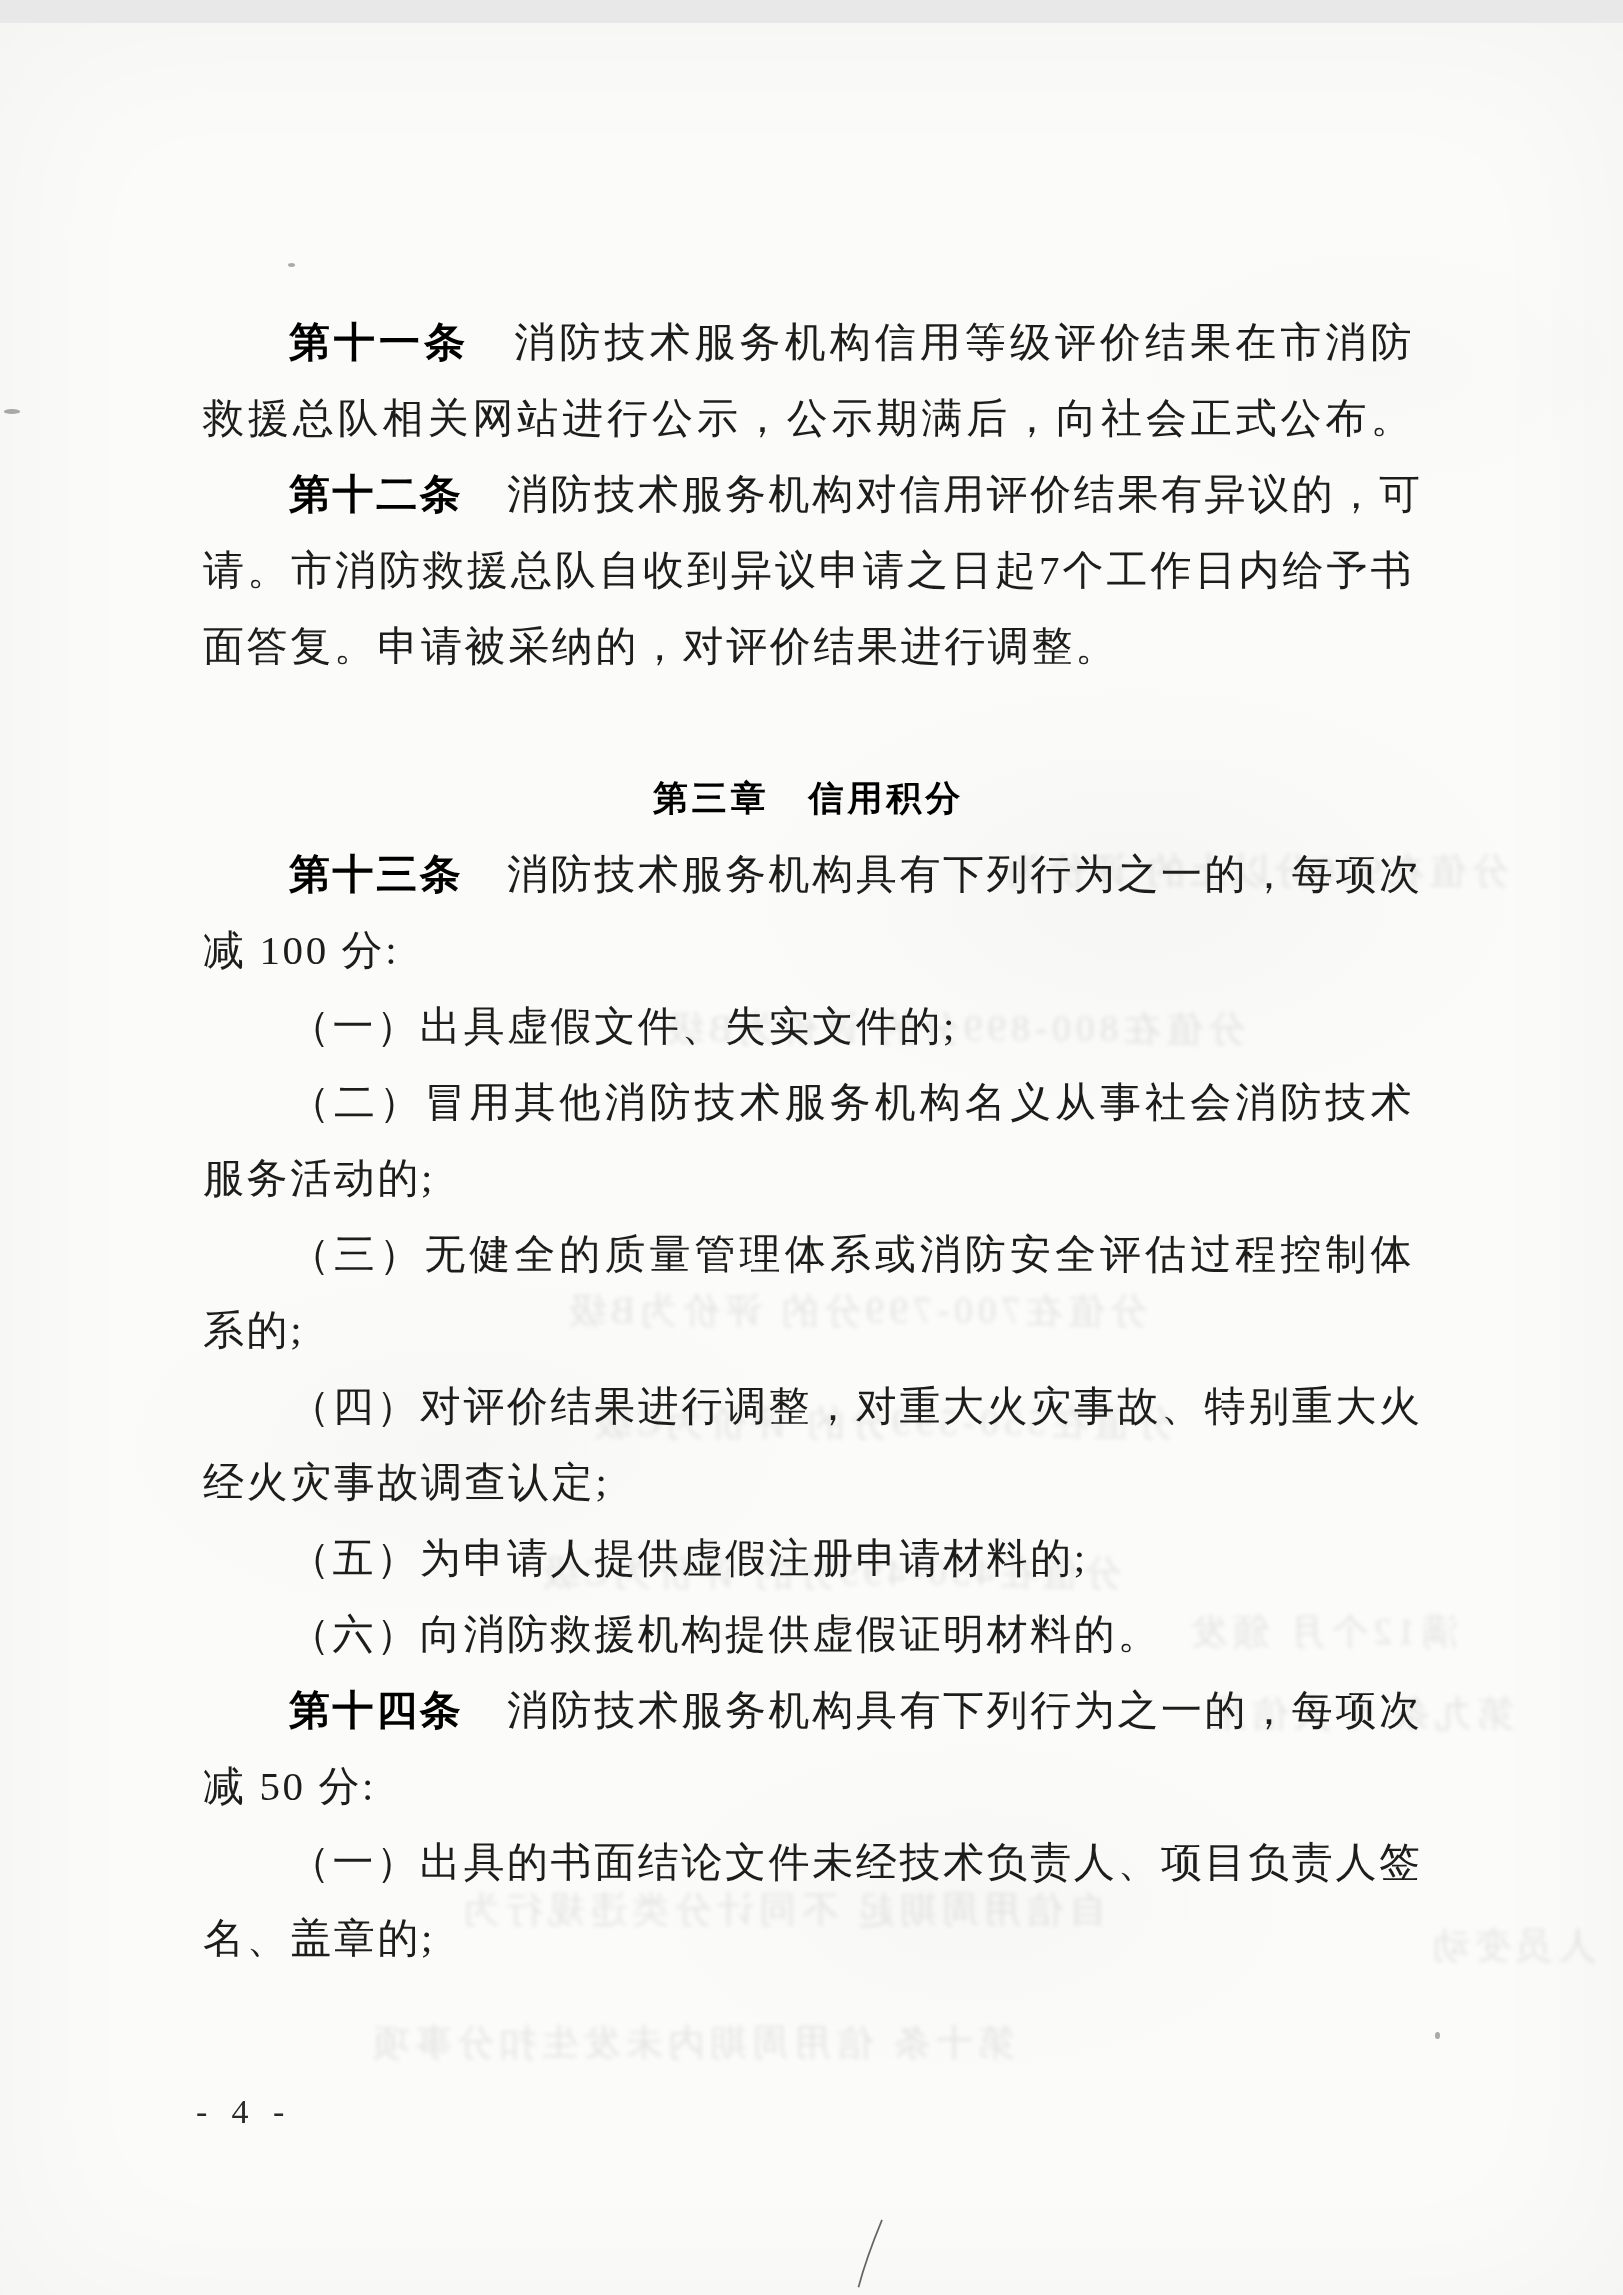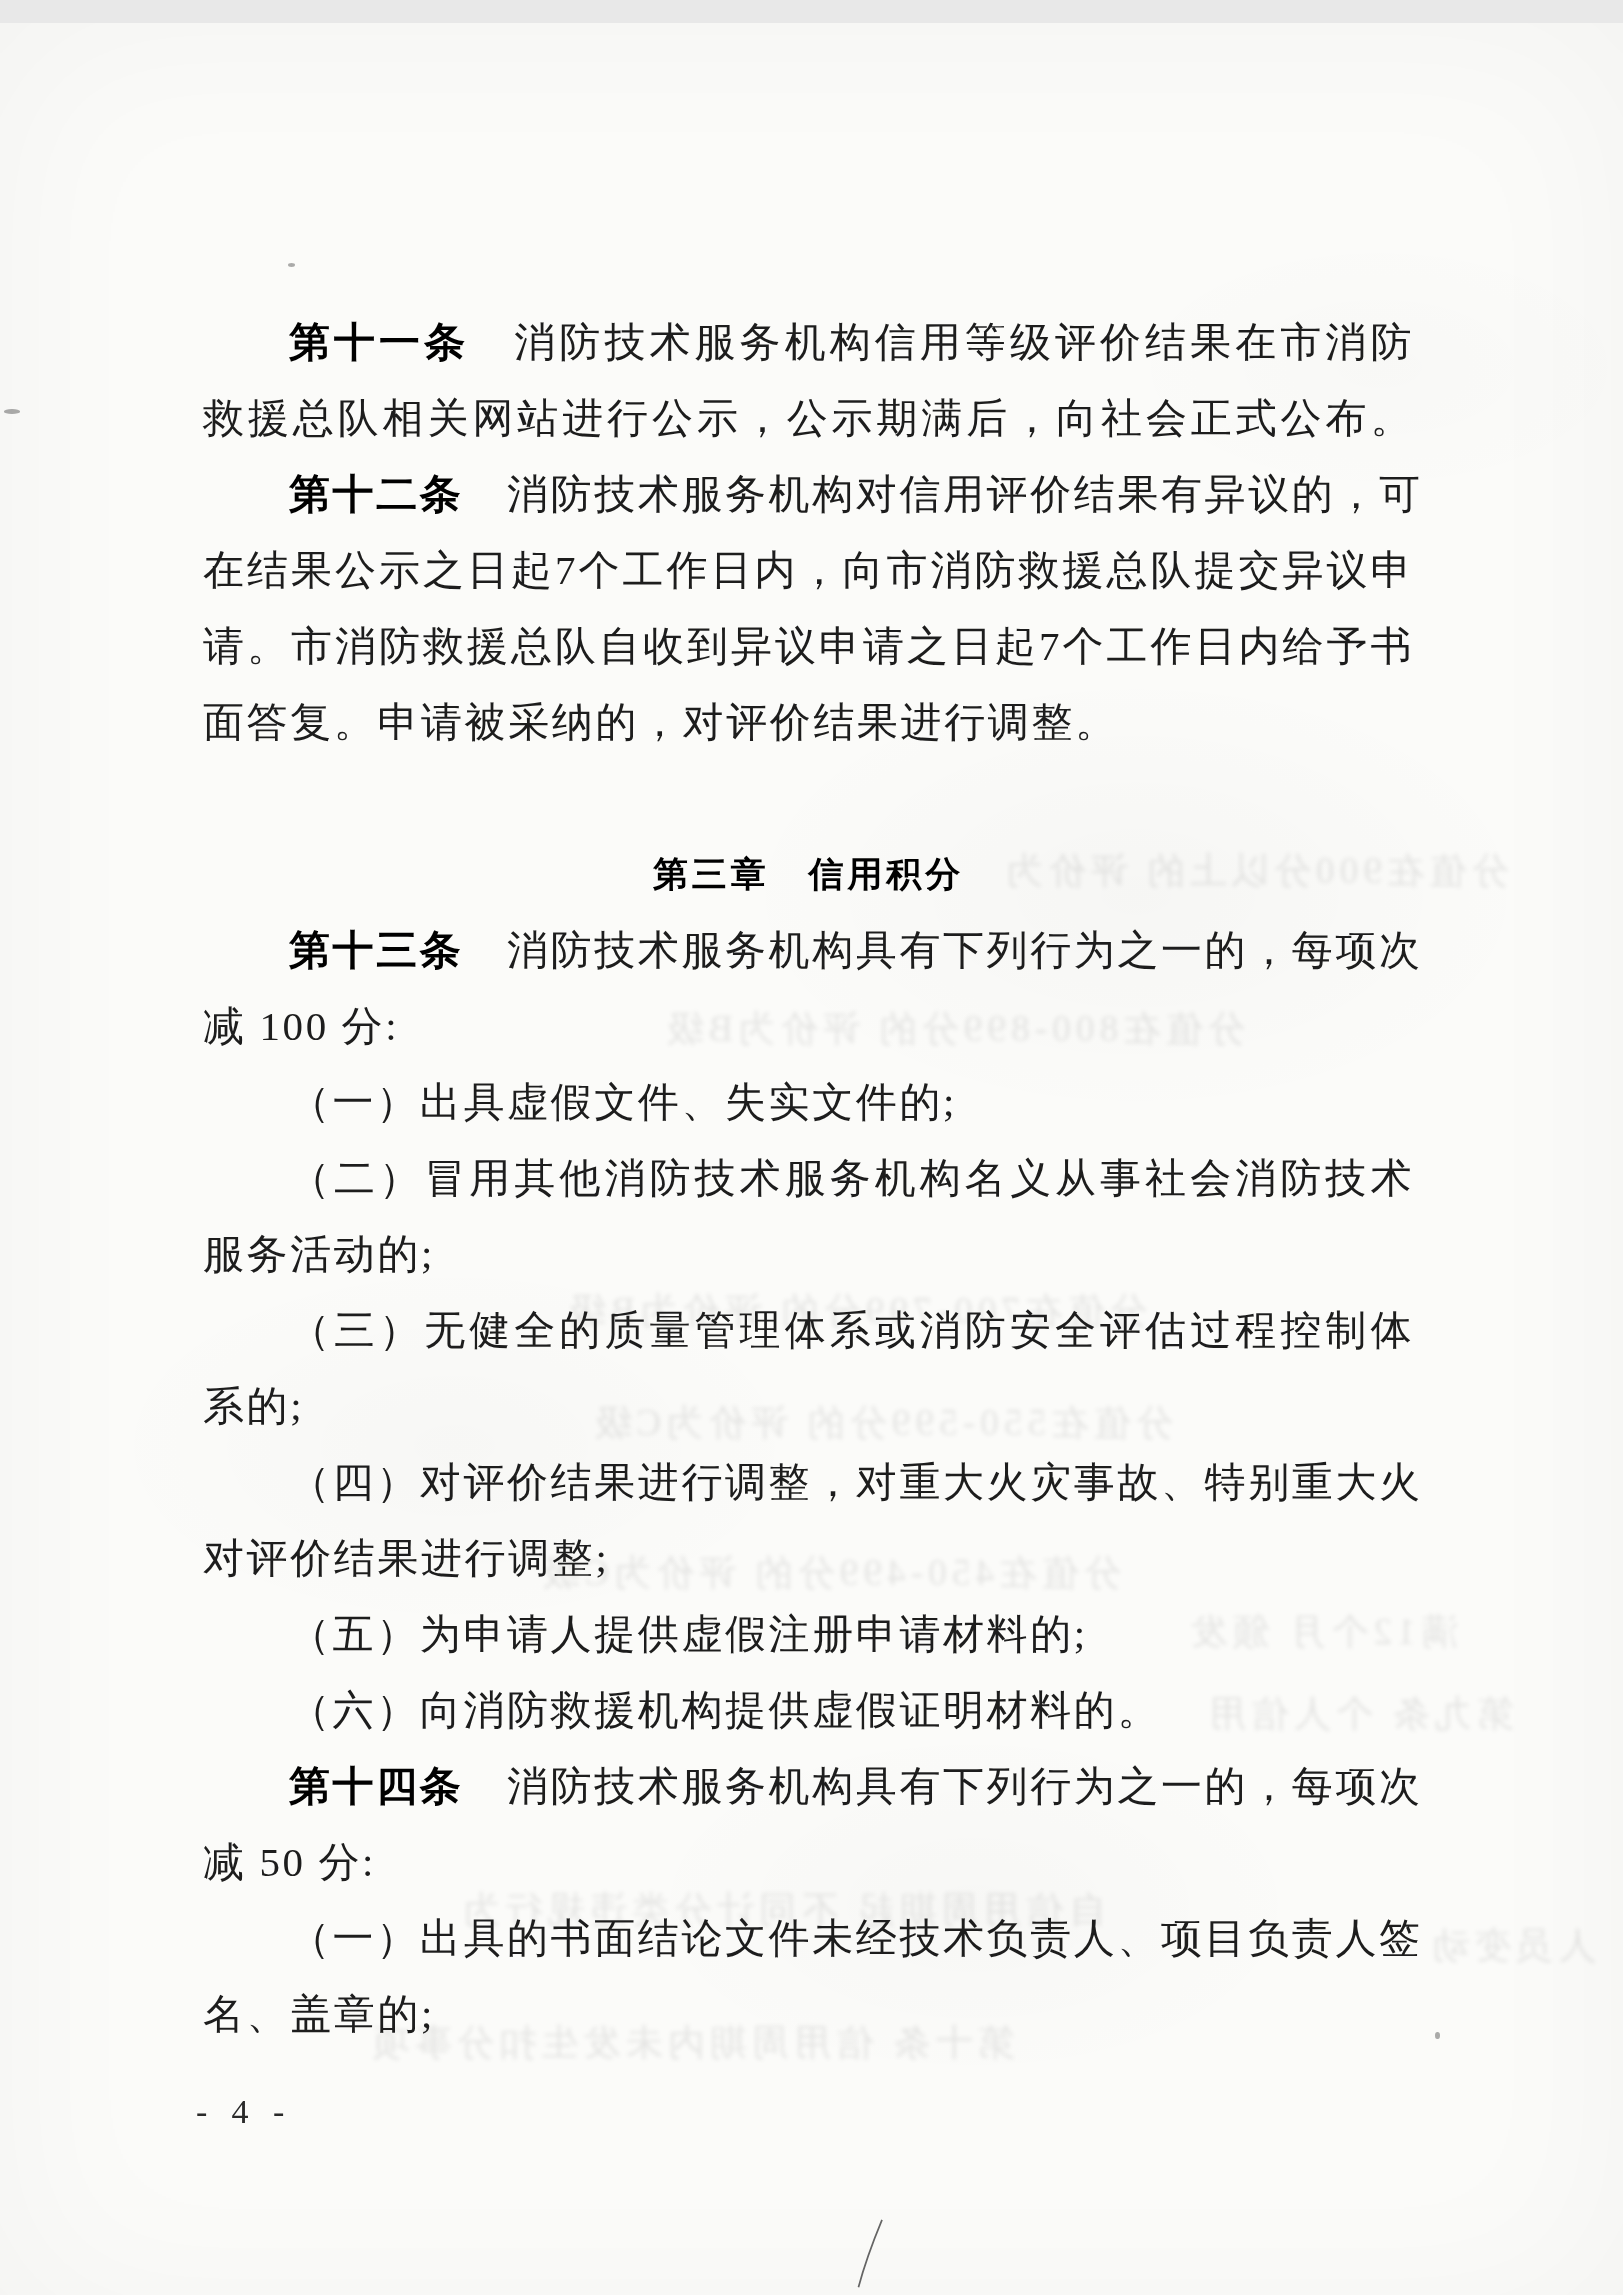--- a/index.html
+++ b/index.html
@@ -84,33 +84,32 @@
       <div class="ghost" style="left: 1427px; top: 1898px;">人员变动</div>
       <div class="speck" style="left: 3.9px; top: 386px; width: 15.7px; height: 4.6px;"></div>
       <div class="speck" style="left: 1435px; top: 2009px; width: 4.6px; height: 7.2px;"></div>
       <div class="speck" style="left: 288px; top: 240px; width: 7.2px; height: 3.9px;"></div>
     </div>
 
   <main id="doc-lines" class="text-column">
       <div class="line indent full"><span class="lead">第十一条</span>　消防技术服务机构信用等级评价结果在市消防</div>
       <div class="line full">救援总队相关网站进行公示，公示期满后，向社会正式公布。</div>
       <div class="line indent full"><span class="lead">第十二条</span>　消防技术服务机构对信用评价结果有异议的，可</div>
-      <div class="line full">在结果公示之日起7个工作日内，向市消防救援总队提交异议申</div>
       <div class="line full">请。市消防救援总队自收到异议申请之日起7个工作日内给予书</div>
       <div class="line">面答复。申请被采纳的，对评价结果进行调整。</div>
       <div class="line chapter">第三章　信用积分</div>
       <div class="line indent full"><span class="lead">第十三条</span>　消防技术服务机构具有下列行为之一的，每项次</div>
       <div class="line">减 100 分:</div>
       <div class="line indent">（一）出具虚假文件、失实文件的;</div>
       <div class="line indent full">（二）冒用其他消防技术服务机构名义从事社会消防技术</div>
       <div class="line">服务活动的;</div>
       <div class="line indent full">（三）无健全的质量管理体系或消防安全评估过程控制体</div>
       <div class="line">系的;</div>
       <div class="line indent full">（四）对评价结果进行调整，对重大火灾事故、特别重大火</div>
-      <div class="line">对评价结果进行调整;</div>
+      <div class="line">经火灾事故调查认定;</div>
       <div class="line indent">（五）为申请人提供虚假注册申请材料的;</div>
       <div class="line indent">（六）向消防救援机构提供虚假证明材料的。</div>
       <div class="line indent full"><span class="lead">第十四条</span>　消防技术服务机构具有下列行为之一的，每项次</div>
       <div class="line">减 50 分:</div>
       <div class="line indent full">（一）出具的书面结论文件未经技术负责人、项目负责人签</div>
       <div class="line">名、盖章的;</div>
     </main>
 
   <div class="page-number">- 4 -</div>
 

